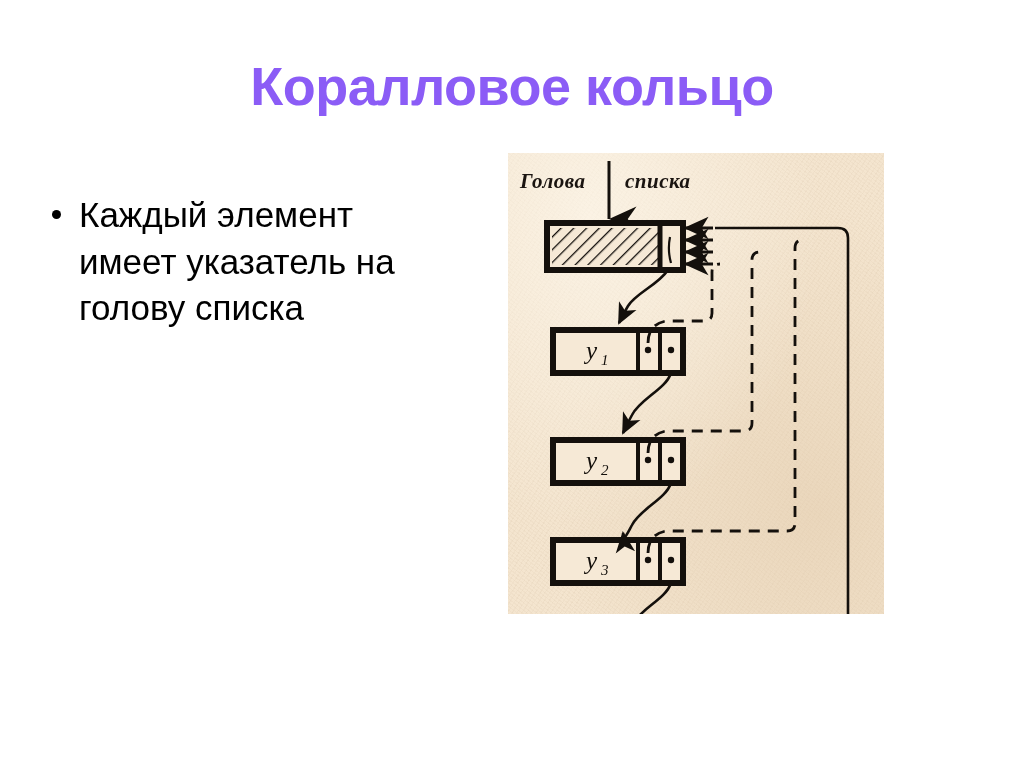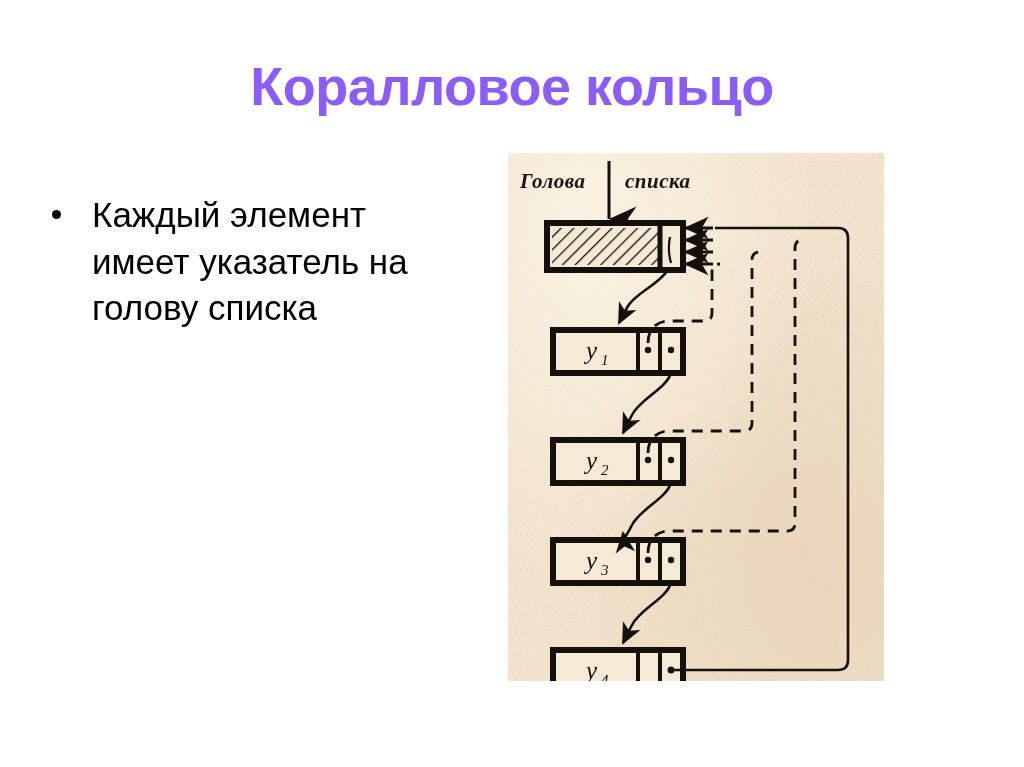--- a/index.html
+++ b/index.html
@@ -53,30 +53,29 @@
     background: #000000;
     margin-top: 18px;
   }
   .bullet-text {
     flex: 1 1 auto;
     font-family: "Liberation Sans", sans-serif;
     font-size: 35px;
     font-weight: 400;
     color: #000000;
     line-height: 1.33;
-    margin-left: 13px;
   }
 
   
   #diagram-panel {
     position: absolute;
     left: 508px;
     top: 153px;
     width: 376px;
-    height: 528px;
+    height: 461px;
     background: #f4e5cf;
     overflow: hidden;
     text-align: right;
   }
   
   #paper-grain {
     position: absolute;
     inset: 0;
     background:
       radial-gradient(ellipse at 22% 14%, rgba(255,250,240,0.65) 0%, rgba(255,250,240,0) 55%),

